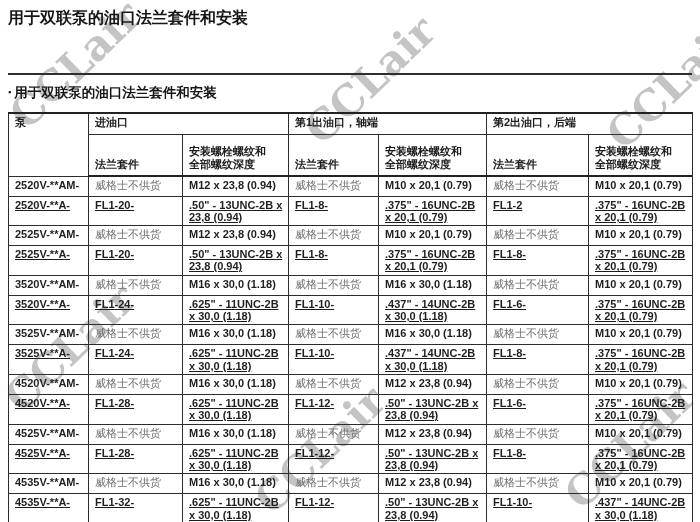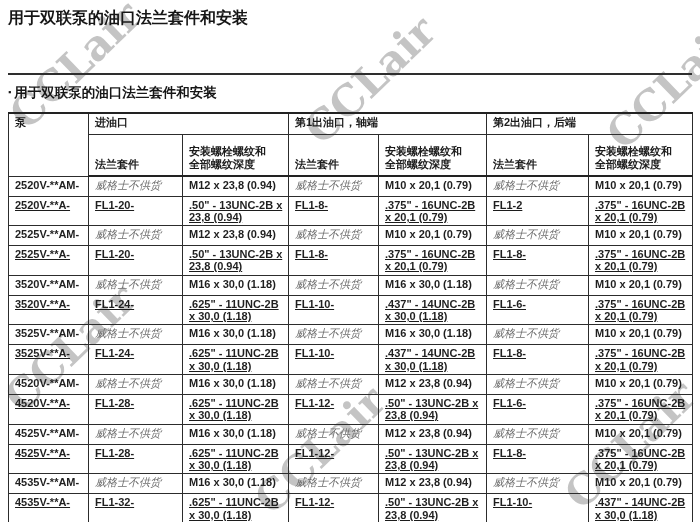--- a/index.html
+++ b/index.html
@@ -33,21 +33,21 @@
                padding: 2px 3px 2px 6px; overflow: hidden; }
   table.spec thead th { font-weight: 700; }
   tr.hdr-group { height: 21px; }
   tr.hdr-group th { vertical-align: top; border-bottom: 1px solid #2c2c2c; }
   tr.hdr-sub { height: 42px; }
   tr.hdr-sub th { vertical-align: bottom; border-bottom: 2px solid #222; padding-bottom: 5px; }
   th.pump-hdr { vertical-align: bottom; border-bottom: 2px solid #222; padding-bottom: 4px; }
   tbody td { vertical-align: top; font-weight: 700; color: #1f1f1f; }
   tr.single { height: 20px; padding-left: 44px; }
   tr.double { height: 28px; text-decoration: underline; }
-  td.muted { font-weight: 400; color: #6f6f6f; font-style: italic; }
+  td.muted { font-weight: 400; color: #6f6f6f; }
 </style>
 </head>
 <body>
 
 <div class="page">
 
   <span class="wm wm1">CCLair</span>
   <span class="wm wm2">CCLair</span>
   <span class="wm wm3">CCLair</span>
   <span class="wm wm4">CCLair</span>

